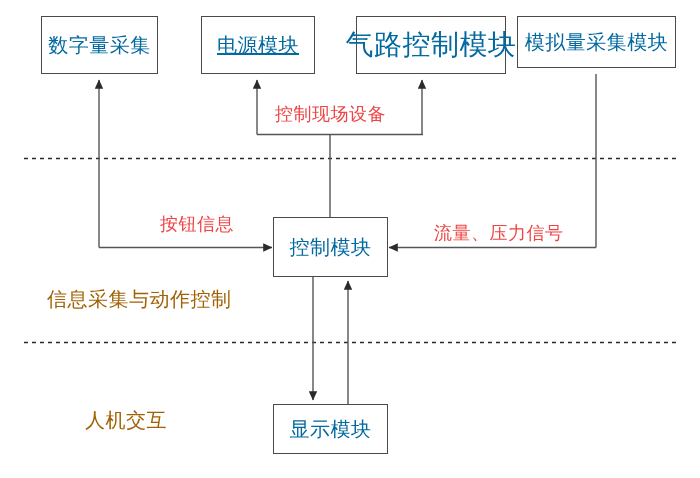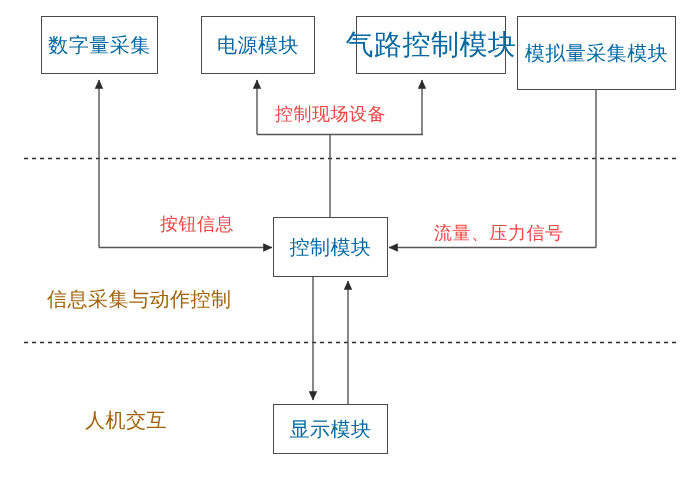--- a/index.html
+++ b/index.html
@@ -96,29 +96,29 @@
     <path d="M 313 277 L 313 400" fill="none" stroke="#555" stroke-width="1.4" marker-end="url(#arrow-head)"></path>
 
       control module (up) ======= --&gt;
     <path d="M 348 404 L 348 281" fill="none" stroke="#555" stroke-width="1.4" marker-end="url(#arrow-head)"></path>
   </svg>
 
   <div class="node-box" style="left:41px; top:16px; width:117px; height:58px; font-size:20px;">
     <span class="node-label">数字量采集</span>
   </div>
 
-  <div class="node-box" style="left:201px; top:16px; width:114px; height:58px; font-size:20px;">
+  <div class="node-box" style="left:201px; top:16px; width:114px; height:58px; font-size:20px;text-decoration:underline;">
     <span class="node-label">电源模块</span>
   </div>
 
   <div class="node-box" style="left:356px; top:16px; width:150px; height:58px; font-size:28px;">
     <span class="node-label">气路控制模块</span>
   </div>
 
-  <div class="node-box" style="left:517px; top:16px; width:159px; height:74px; font-size:20px;text-align:right;">
+  <div class="node-box" style="left:517px; top:16px; width:159px; height:52px; font-size:20px;text-align:right;">
     <span class="node-label">模拟量采集模块</span>
   </div>
 
   <div class="node-box" style="left:273px; top:217px; width:115px; height:60px; font-size:20px;">
     <span class="node-label">控制模块</span>
   </div>
 
   <div class="node-box" style="left:273px; top:404px; width:115px; height:50px; font-size:20px;">
     <span class="node-label">显示模块</span>
   </div>

